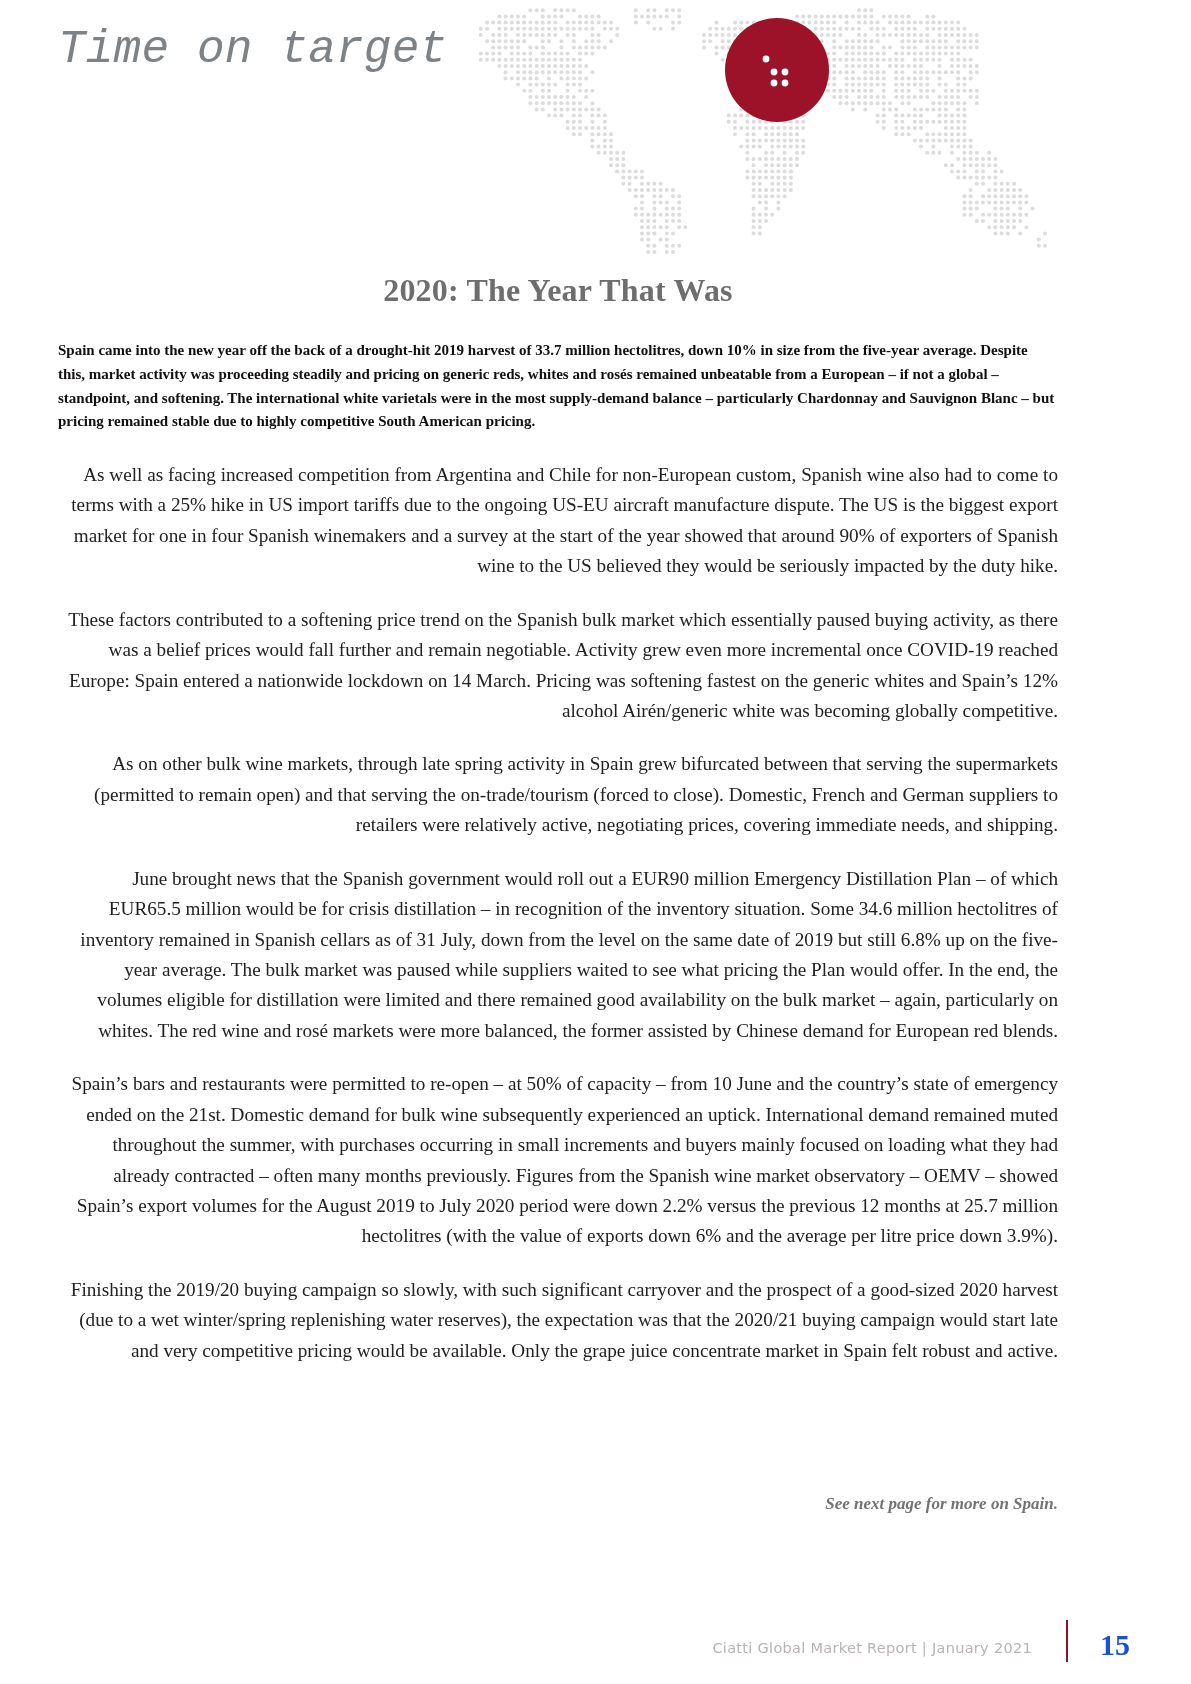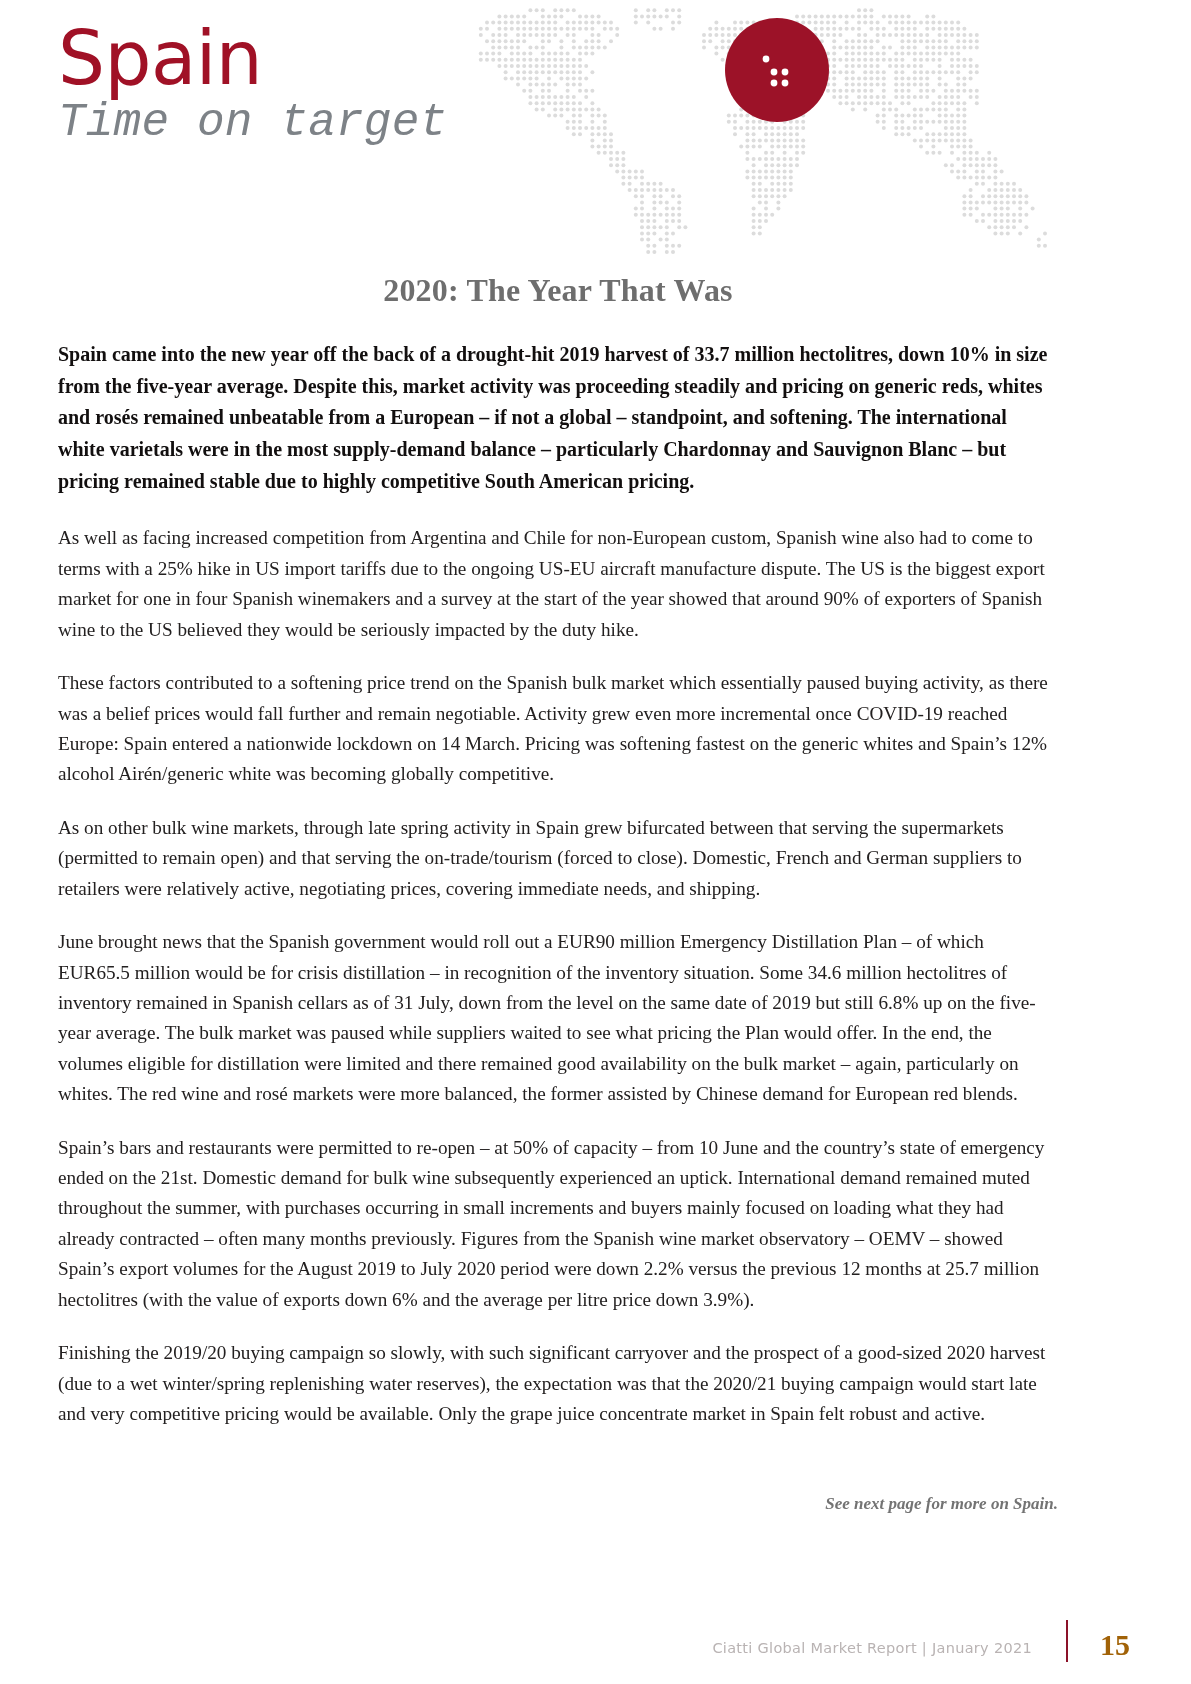--- a/index.html
+++ b/index.html
@@ -70,34 +70,34 @@
   .article-title {
     text-align: center;
     font-size: 32px;
     font-weight: 700;
     color: #6e6e6e;
     letter-spacing: 0.2px;
     margin: 0 0 30px 0;
     font-family: "Liberation Serif", "DejaVu Serif", serif;
   }
   .lede {
-    font-size: 20px;
+    font-size: 15px;
     font-weight: 700;
     line-height: 1.585;
     color: #120f0f;
     margin: 0 0 26px 0;
     text-align: left;
   }
   .para {
     font-size: 19.2px;
     font-weight: 400;
     line-height: 1.585;
     color: #232020;
     margin: 0 0 23px 0;
-    text-align: left;
+    text-align: right;
   }
 
   
   .see-next {
     position: absolute;
     right: 0;
     top: 1222px;
     font-style: italic;
     font-weight: 700;
     font-size: 17px;
@@ -127,21 +127,21 @@
     width: 2px;
     height: 42px;
     background: #8b1229;
     margin: 0 24px 0 26px;
     align-self: flex-end;
   }
   .page-number {
     font-family: "Liberation Serif", "DejaVu Serif", serif;
     font-size: 30px;
     font-weight: 700;
-    color: #a16207;
+    color: #1d4ed8;
     padding-bottom: 2px;
     line-height: 1;
     min-width: 36px;
     text-align: left;
   }
 </style>
 </head>
 <body>
 
 <div class="header">
@@ -1313,21 +1313,20 @@
         <circle cx="314" cy="59" r="3.4"></circle>
         <circle cx="322" cy="72" r="3.4"></circle>
         <circle cx="333" cy="72" r="3.4"></circle>
         <circle cx="322" cy="83" r="3.4"></circle>
         <circle cx="333" cy="83" r="3.4"></circle>
       </g>
     </svg>
   </div>
 
   <div class="title-block">
-    <div class="country-title">Spain</div>
     <div class="country-subtitle">Time on target</div>
   </div>
 </div>
 
 <div class="article">
   <h1 class="article-title">2020: The Year That Was</h1>
 
   <p class="lede">Spain came into the new year off the back of a drought-hit 2019 harvest of 33.7 million hectolitres, down 10% in size from the five-year average. Despite this, market activity was proceeding steadily and pricing on generic reds, whites and rosés remained unbeatable from a European – if not a global – standpoint, and softening. The international white varietals were in the most supply-demand balance – particularly Chardonnay and Sauvignon Blanc – but pricing remained stable due to highly competitive South American pricing.</p>
 
   <div id="paragraphs">

